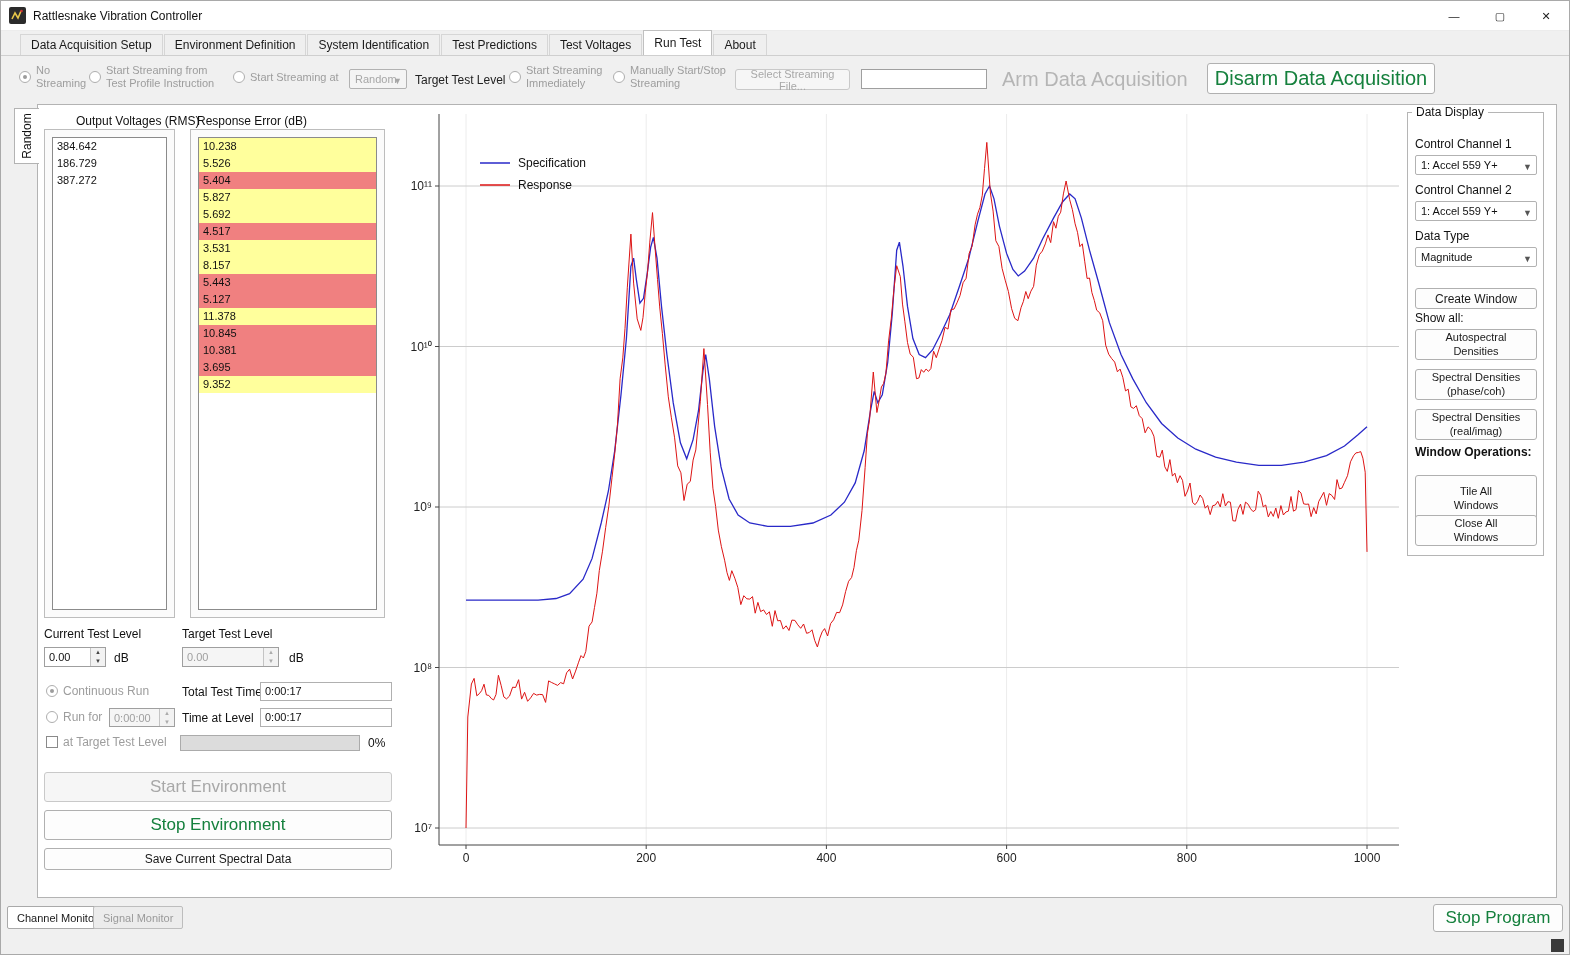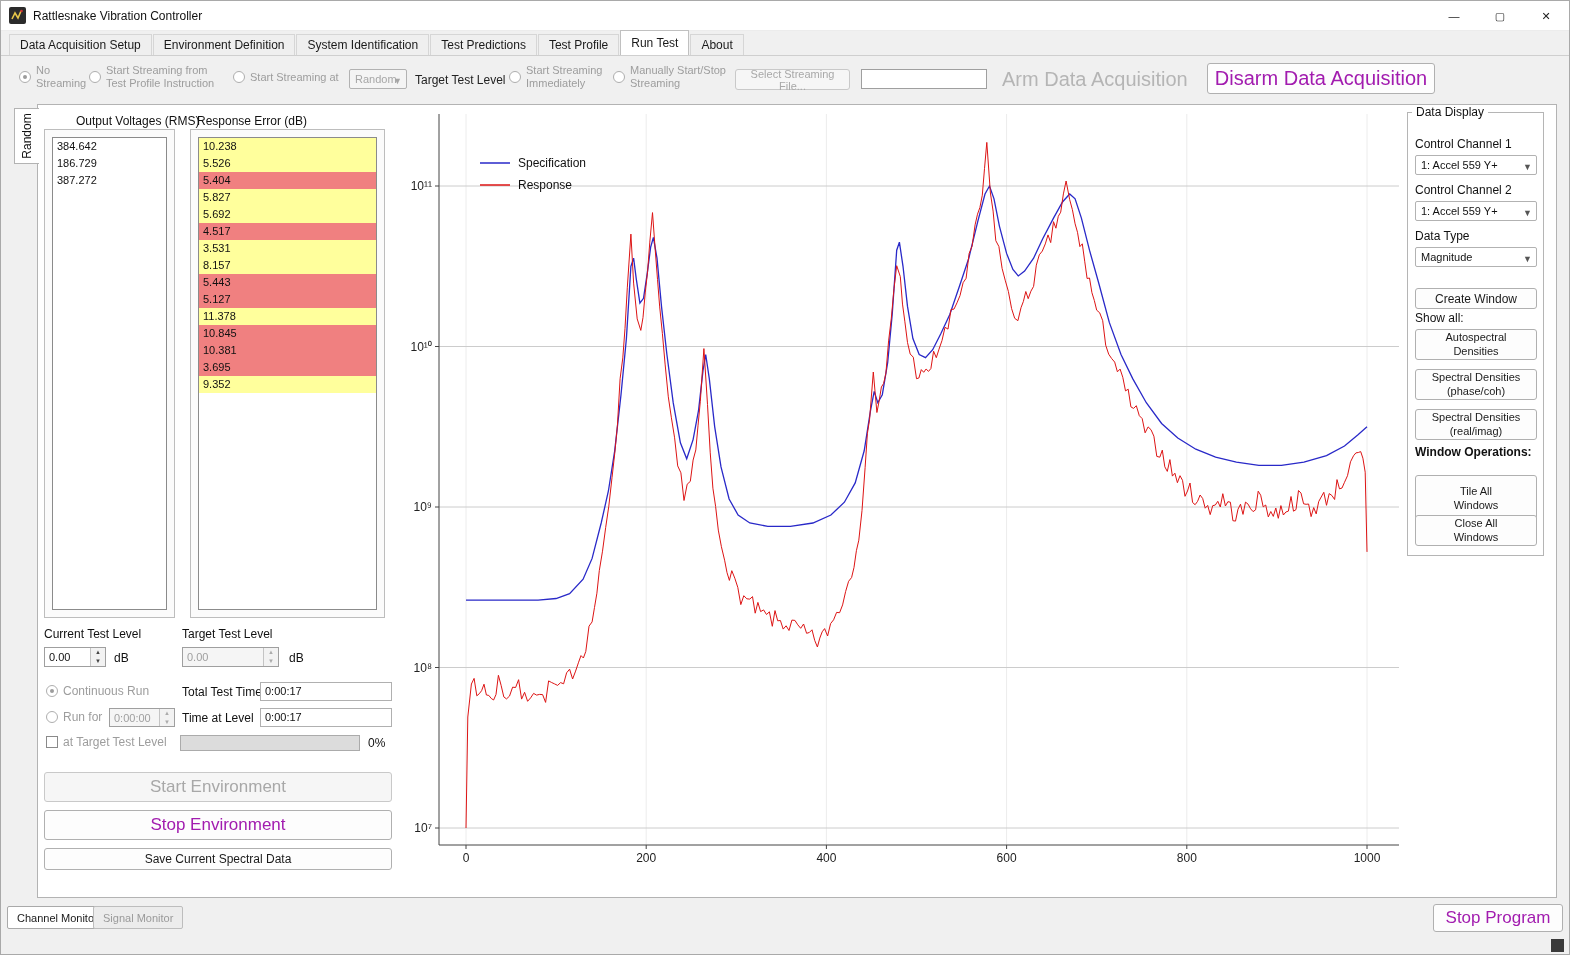--- a/index.html
+++ b/index.html
@@ -6,21 +6,21 @@
   body {font-family:"Liberation Sans",sans-serif; background:#d8d8d8;}
   .window {position:relative; width:1570px; height:955px; background:#f0f0f0; border:1px solid #a9a9a9; overflow:hidden;}
 
   
   .titlebar {position:absolute; top:0; left:0; right:0; height:30px; background:#ffffff; display:flex; align-items:center; padding-left:8px; gap:7px; border-bottom:1px solid #ececec;}
   .title-text {font-size:12px; color:#111;}
   .win-controls {position:absolute; right:0; top:0; height:30px; display:flex;}
   .win-btn {width:46px; height:30px; border:none; background:transparent; font-size:11px; color:#222; font-family:inherit; cursor:default;}
 
   
-  .tabbar {position:absolute; top:30px; left:0; right:0; height:25px; background:#f0f0f0; border-bottom:1px solid #cfcfcf; display:flex; align-items:flex-end; padding-left:8px;}
+  .tabbar {position:absolute; top:30px; left:0; right:0; height:25px; background:#f0f0f0; border-bottom:1px solid #cfcfcf; display:flex; align-items:flex-end; padding-left:19px;}
   .tab {height:21px; line-height:20px; padding:0 10px; font-size:12px; color:#1a1a1a; background:#efefef; border:1px solid #d6d6d6; border-bottom:none; margin-right:1px;}
   .tab.active {background:#fff; height:25px; line-height:24px; border-color:#c0c0c0; position:relative; z-index:2;}
 
   
   .toolbar {position:absolute; top:55px; left:0; right:0; height:48px; font-size:11px; color:#9d9d9d;}
   .tb {position:absolute;}
   .radio-item {display:flex; align-items:center; gap:5px;}
   .lines span {display:block; line-height:1.2;}
   .radio {width:12px; height:12px; border:1px solid #8a8a8a; border-radius:50%; background:#fff; display:inline-block; position:relative; flex:none;}
   .radio.checked::after {content:""; position:absolute; inset:3px; border-radius:50%; background:#565656;}
@@ -31,21 +31,21 @@
   .combo {border:1px solid #b2b2b2; background:#fff; border-radius:2px; font-size:11px; height:20px; line-height:18px; position:relative; color:#111; padding:0 18px 0 5px; white-space:nowrap; overflow:hidden;}
   .combo .chev {position:absolute; right:4px; top:2px; font-size:9px; color:#555;}
   .combo.disabled {background:#f4f4f4; color:#a6a6a6;}
   .combo.disabled .chev {color:#a6a6a6;}
 
   .btn {background:#fdfdfd; border:1px solid #b0b0b0; border-radius:3px; font-family:inherit; font-size:11px; color:#1a1a1a; display:flex; flex-direction:column; align-items:center; justify-content:center; text-align:center; cursor:default;}
   .btn.disabled {color:#a8a8a8; background:#f6f6f6; border-color:#c9c9c9;}
   .btn.flat {border-color:transparent; background:transparent;}
   .big {font-size:20px;}
   .mid {font-size:17px;}
-  .red {color:#a21caf;}
+  .red {color:#15803d;}
   .gray {color:#b5b5b5;}
   .two span {display:block; line-height:1.2;}
 
   .input {border:1px solid #9f9f9f; background:#fff; height:20px; font:inherit; font-size:11px; padding:0 4px;}
 
   
   .panel {position:absolute; left:36px; top:103px; width:1520px; height:794px; background:#fff; border:1px solid #b3b3b3;}
   .side-tab {position:absolute; left:13px; top:107px; width:25px; height:56px; background:#fff; border:1px solid #b3b3b3; border-right:none; z-index:5;}
   .side-tab .vtext {position:absolute; left:50%; top:50%; transform:translate(-50%,-50%) rotate(-90deg); font-size:12px; color:#111; white-space:nowrap;}
 
@@ -102,21 +102,21 @@
       <button class="win-btn">▢</button>
       <button class="win-btn">✕</button>
     </div>
   </div>
 
   <div class="tabbar">
     <div class="tab">Data Acquisition Setup</div>
     <div class="tab">Environment Definition</div>
     <div class="tab">System Identification</div>
     <div class="tab">Test Predictions</div>
-    <div class="tab">Test Profile</div>
+    <div class="tab">Test Voltages</div>
     <div class="tab active">Run Test</div>
     <div class="tab">About</div>
   </div>
 
   <div class="toolbar">
     <div class="tb radio-item" style="left:18px; top:8px;">
       <span class="radio dis checked"></span>
       <span class="lines">
           <span>No</span>
           <span>Streaming</span>

